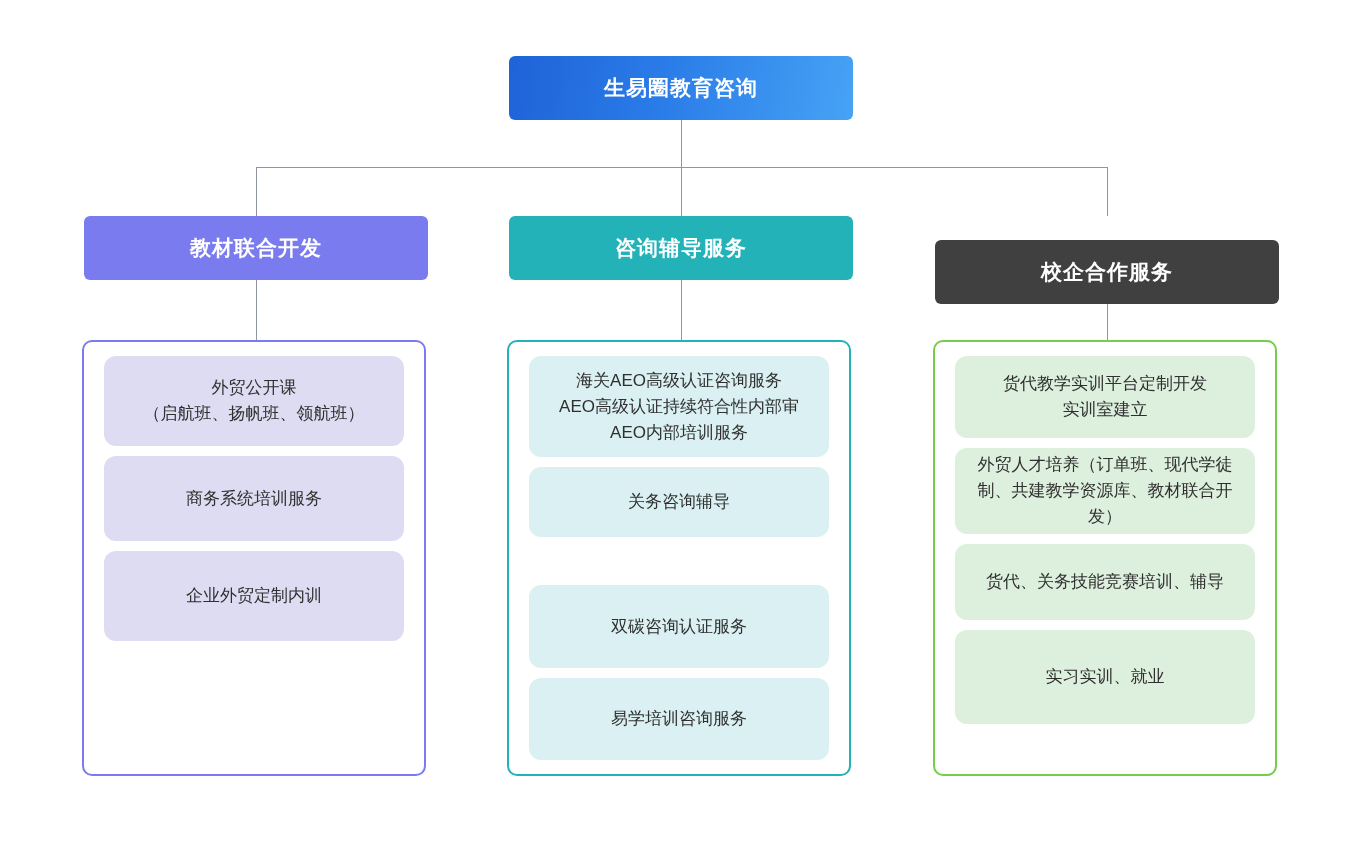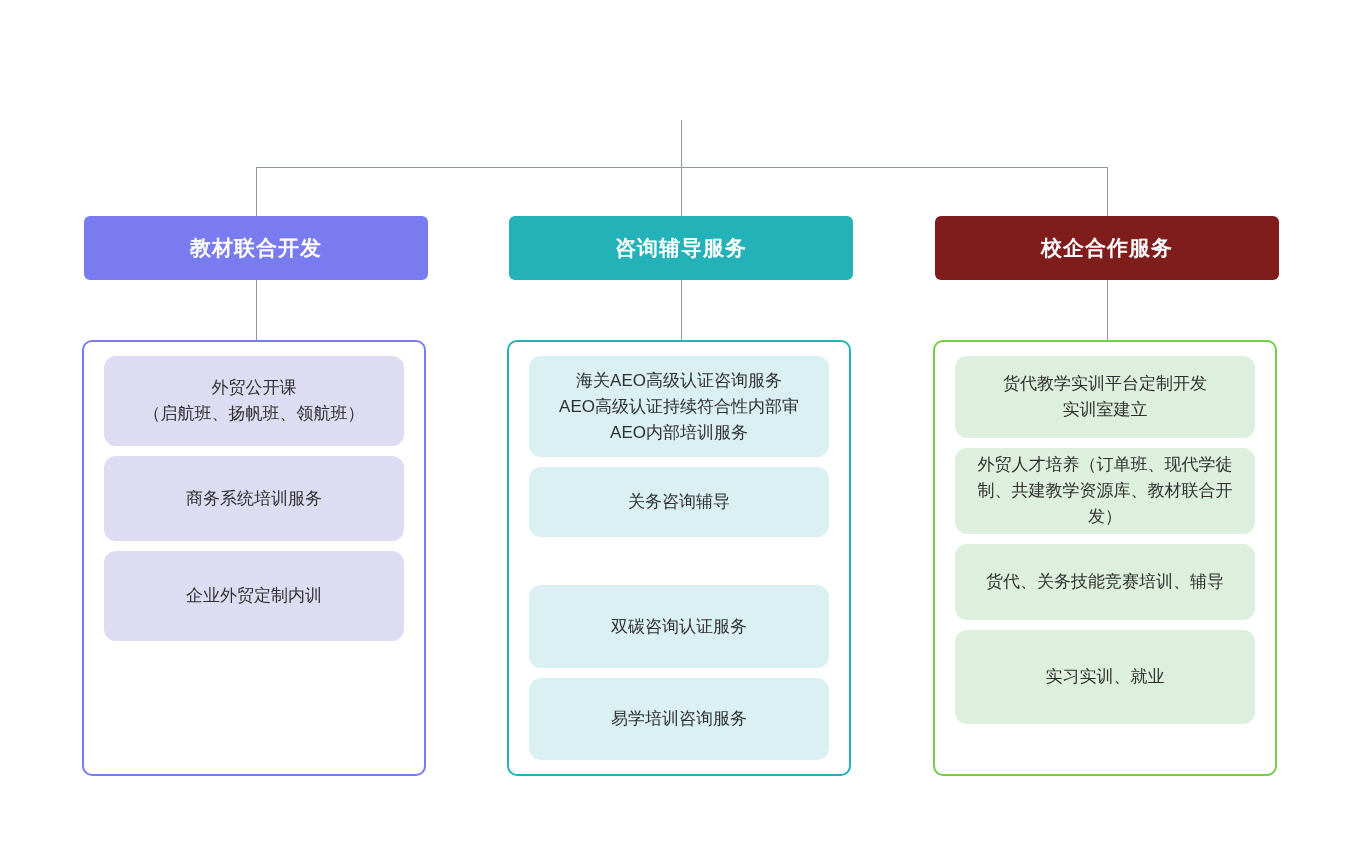--- a/index.html
+++ b/index.html
@@ -63,21 +63,21 @@
     box-sizing: border-box;
   }
   .cat-header .label {
     color: #ffffff;
     font-size: 21px;
     font-weight: bold;
     letter-spacing: 1px;
   }
   .cat-header.c0 { left: 84px;  background: #7b7bf0; }
   .cat-header.c1 { left: 509px; background: #22b2b8; }
-  .cat-header.c2 { left: 935px; background: #7f1d1d; }
+  .cat-header.c2 { left: 935px; background: #404040; margin-top: 24px; }
 
   
   .group-box {
     position: absolute;
     top: 340px;
     width: 344px;
     height: 436px;
     border-radius: 10px;
     border: 2px solid #7b7bf0;
     background: #ffffff;
@@ -124,20 +124,23 @@
   .group-box.c2 .item-card:nth-child(1) { height: 82px; }
   .group-box.c2 .item-card:nth-child(2) { height: 86px; }
   .group-box.c2 .item-card:nth-child(3) { height: 76px; }
   .group-box.c2 .item-card:nth-child(4) { height: 94px; }
 </style>
 </head>
 <body>
 
 <div id="canvas">
 
+  <div class="root-node">
+    <span class="label">生易圈教育咨询</span>
+  </div>
 
   <div class="line v" style="left:681px; top:120px; height:47px;"></div>
   <div class="line h" style="left:256px; top:167px; width:851px;"></div>
   <div class="line v" style="left:256px; top:167px; height:49px;"></div>
   <div class="line v" style="left:681px; top:167px; height:49px;"></div>
   <div class="line v" style="left:1107px; top:167px; height:49px;"></div>
 
   <div class="line v" style="left:256px; top:280px; height:60px;"></div>
   <div class="line v" style="left:681px; top:280px; height:60px;"></div>
   <div class="line v" style="left:1107px; top:280px; height:60px;"></div>

